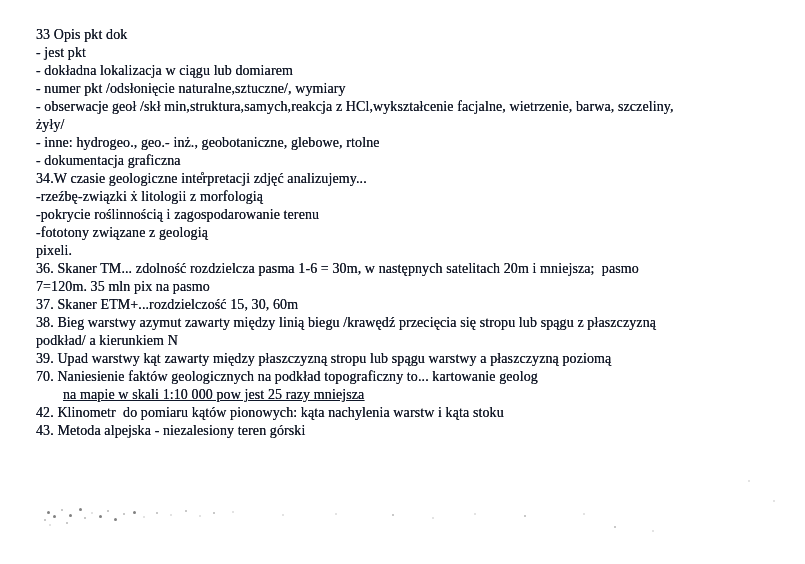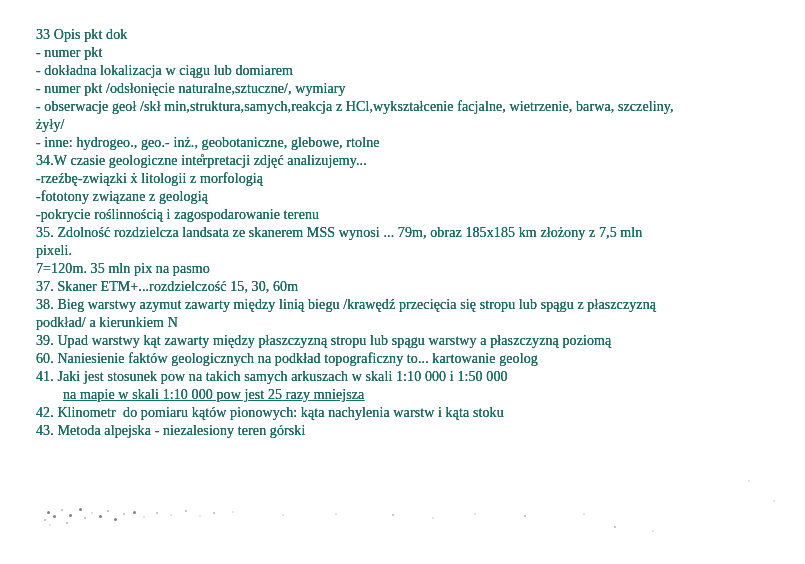--- a/index.html
+++ b/index.html
@@ -15,21 +15,21 @@
     overflow: hidden;
     font-family: "Liberation Serif", "DejaVu Serif", serif;
   }
   .text-block {
     position: absolute;
     left: 36px;
     top: 26px;
     width: 760px;
     font-size: 14px;
     line-height: 18px;
-    color: #0f766e;
+    color: #0f172a;
     text-shadow: 0 0 0.35px #222;
     letter-spacing: 0.1px;
   }
   .line {
     white-space: pre;
     min-height: 18px;
   }
   .line.indent-1 {
     padding-left: 27px;
     text-decoration: underline;
@@ -52,39 +52,39 @@
   }
   .speckle.dk { background:#4a4a4a; opacity:0.7; width:3px; height:3px; }
   .speckle.lt { background:#b5b5b5; opacity:0.5; }
 </style>
 </head>
 <body>
 
 <div class="page">
   <div class="text-block">
       <div class="line">33 Opis pkt dok</div>
-      <div class="line">- numer pkt</div>
+      <div class="line">- jest pkt</div>
       <div class="line">- dokładna lokalizacja w ciągu lub domiarem</div>
       <div class="line">- numer pkt /odsłonięcie naturalne,sztuczne/, wymiary</div>
       <div class="line">- obserwacje geoł /skł min,struktura,samych,reakcja z HCl,wykształcenie facjalne, wietrzenie, barwa, szczeliny,</div>
       <div class="line">żyły/</div>
       <div class="line">- inne: hydrogeo., geo.- inż., geobotaniczne, glebowe, rtolne</div>
+      <div class="line">- dokumentacja graficzna</div>
       <div class="line">34.W czasie geologiczne inte̊rpretacji zdjęć analizujemy...</div>
       <div class="line">-rzeźbę-związki ẋ litologii z morfologią</div>
+      <div class="line">-pokrycie roślinnością i zagospodarowanie terenu</div>
       <div class="line">-fototony związane z geologią</div>
-      <div class="line">-pokrycie roślinnością i zagospodarowanie terenu</div>
-      <div class="line">35. Zdolność rozdzielcza landsata ze skanerem MSS wynosi ... 79m, obraz 185x185 km złożony z 7,5 mln</div>
       <div class="line">pixeli.</div>
+      <div class="line">36. Skaner TM... zdolność rozdzielcza pasma 1-6 = 30m, w następnych satelitach 20m i mniejsza;  pasmo</div>
       <div class="line">7=120m. 35 mln pix na pasmo</div>
       <div class="line">37. Skaner ETM+...rozdzielczość 15, 30, 60m</div>
       <div class="line">38. Bieg warstwy azymut zawarty między linią biegu /krawędź przecięcia się stropu lub spągu z płaszczyzną</div>
       <div class="line">podkład/ a kierunkiem N</div>
       <div class="line">39. Upad warstwy kąt zawarty między płaszczyzną stropu lub spągu warstwy a płaszczyzną poziomą</div>
-      <div class="line">60. Naniesienie faktów geologicznych na podkład topograficzny to... kartowanie geolog</div>
-      <div class="line">41. Jaki jest stosunek pow na takich samych arkuszach w skali 1:10 000 i 1:50 000</div>
+      <div class="line">70. Naniesienie faktów geologicznych na podkład topograficzny to... kartowanie geolog</div>
       <div class="line indent-1">na mapie w skali 1:10 000 pow jest 25 razy mniejsza</div>
       <div class="line">42. Klinometr  do pomiaru kątów pionowych: kąta nachylenia warstw i kąta stoku</div>
       <div class="line">43. Metoda alpejska - niezalesiony teren górski</div>
     </div>
 
   <div class="speckles">
     <span class="speckle dk" style="left:47px;  top:511px;"></span>
     <span class="speckle" style="left:44px;  top:519px;"></span>
     <span class="speckle dk" style="left:53px;  top:515px;"></span>
     <span class="speckle lt" style="left:49px;  top:524px;"></span>

